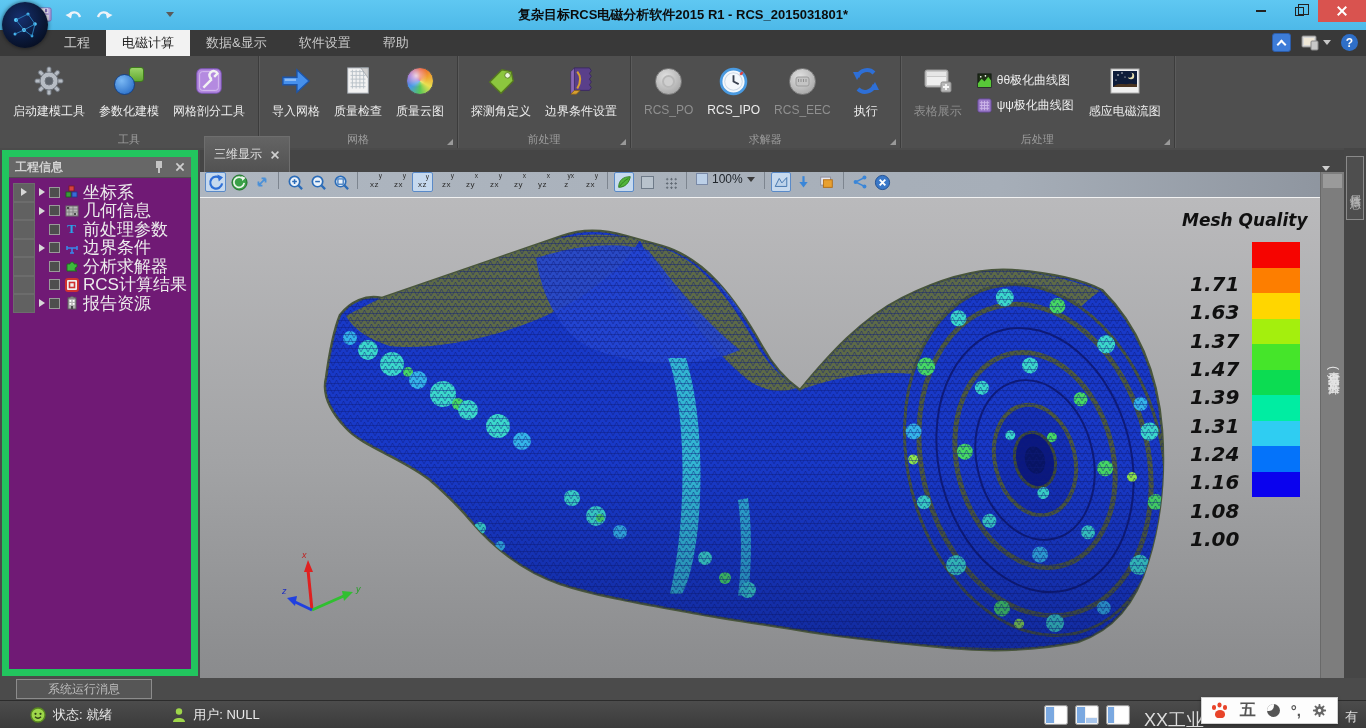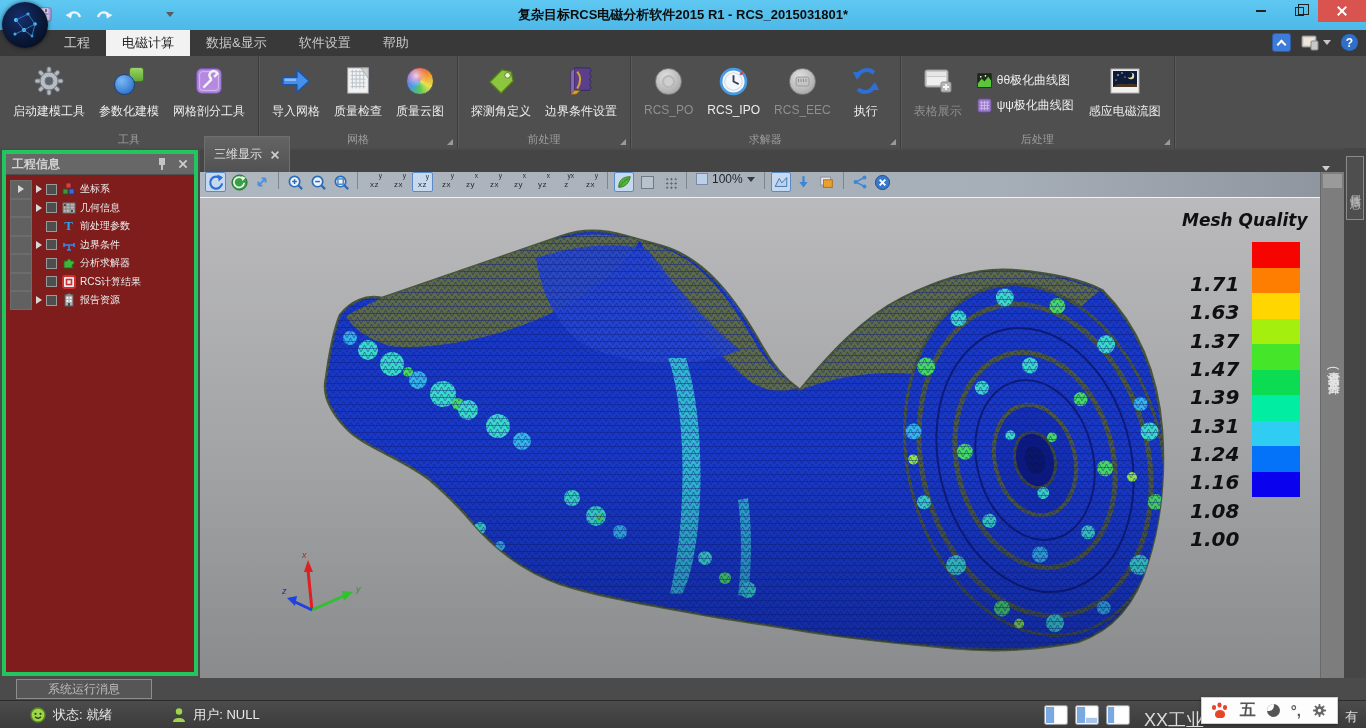--- a/index.html
+++ b/index.html
@@ -66,37 +66,37 @@
     background:radial-gradient(circle at 35% 30%,rgba(255,255,255,.75),rgba(255,255,255,0) 45%),
       conic-gradient(#e85030,#f0a030,#e8e050,#58c858,#4898e8,#9050c8,#e85030);}
   .disc{width:27px;height:27px;border-radius:50%;background:radial-gradient(circle at 40% 32%,#e2e2e2,#9a9a9a);
     border:1px solid #7e7e7e;display:flex;align-items:center;justify-content:center;}
   .disc .inner{width:13px;height:13px;border-radius:50%;border:2px solid #b8b8b8;background:#cfcfcf;}
 
   
   .main{position:absolute;left:0;top:148px;width:1366px;height:530px;background:#4b4b4b;}
 
   
-  .lpanel{position:absolute;left:2px;top:2px;width:196px;bottom:2px;background:#7f1d1d;border:4px solid #22c55e;}
+  .lpanel{position:absolute;left:2px;top:2px;width:196px;bottom:2px;background:#701a75;border:7px solid #22c55e;}
   .lphead{height:21px;background:#676767;display:flex;align-items:center;padding:0 6px;
     color:#d2d2d2;font-size:12px;font-weight:bold;border-bottom:1px solid #4e4e4e;}
   .lphead .sp{flex:1;}
   .pinic{width:8px;height:12px;position:relative;margin-right:12px;}
   .pinic:before{content:"";position:absolute;left:1px;top:0;width:6px;height:7px;background:#c4c4c4;}
   .pinic:after{content:"";position:absolute;left:3px;top:7px;width:2px;height:5px;background:#c4c4c4;}
   .xgray{color:#cfcfcf;} .xgray.xi:before,.xgray.xi:after{background:#cfcfcf;}
   .tree{position:absolute;left:4px;top:26px;right:4px;}
   .trow{display:flex;align-items:center;height:18.5px;gap:4px;}
   .gcell{width:22px;height:18.5px;border:1px solid #6c6c6c;background:#616161;flex:none;
     display:flex;align-items:center;justify-content:center;}
   .tarrow{width:0;height:0;border-top:4px solid transparent;border-bottom:4px solid transparent;
     border-left:6px solid #d8d8d8;flex:none;}
   .tarrow.blank{border-left-color:transparent;}
   .tchk{width:11px;height:11px;background:#4e4e4e;border:1px solid #9a9a9a;flex:none;}
-  .tlabel{font-size:10px;color:#ececec;white-space:nowrap;}
+  .tlabel{font-size:17px;color:#ececec;white-space:nowrap;}
   .tico{width:15px;height:15px;flex:none;display:flex;align-items:center;justify-content:center;}
 
   
   .vp-tabbar{position:absolute;left:200px;top:2px;right:22px;height:22px;background:#454545;
     display:flex;align-items:flex-end;}
   .vtab{height:36px;margin-left:4px;background:linear-gradient(#646464,#525252);border:1px solid #6e6e6e;
     border-bottom:none;display:flex;align-items:center;gap:8px;padding:0 9px;color:#e0e0e0;font-size:12px;text-align:right;}
   .vtab .xi{transform:scale(.8);} .vtab .xi:before,.vtab .xi:after{background:#d0d0d0;}
   .vtab-caret{position:absolute;right:14px;top:7px;}
   .vtab-caret .caret{border-top-color:#cfcfcf;}

